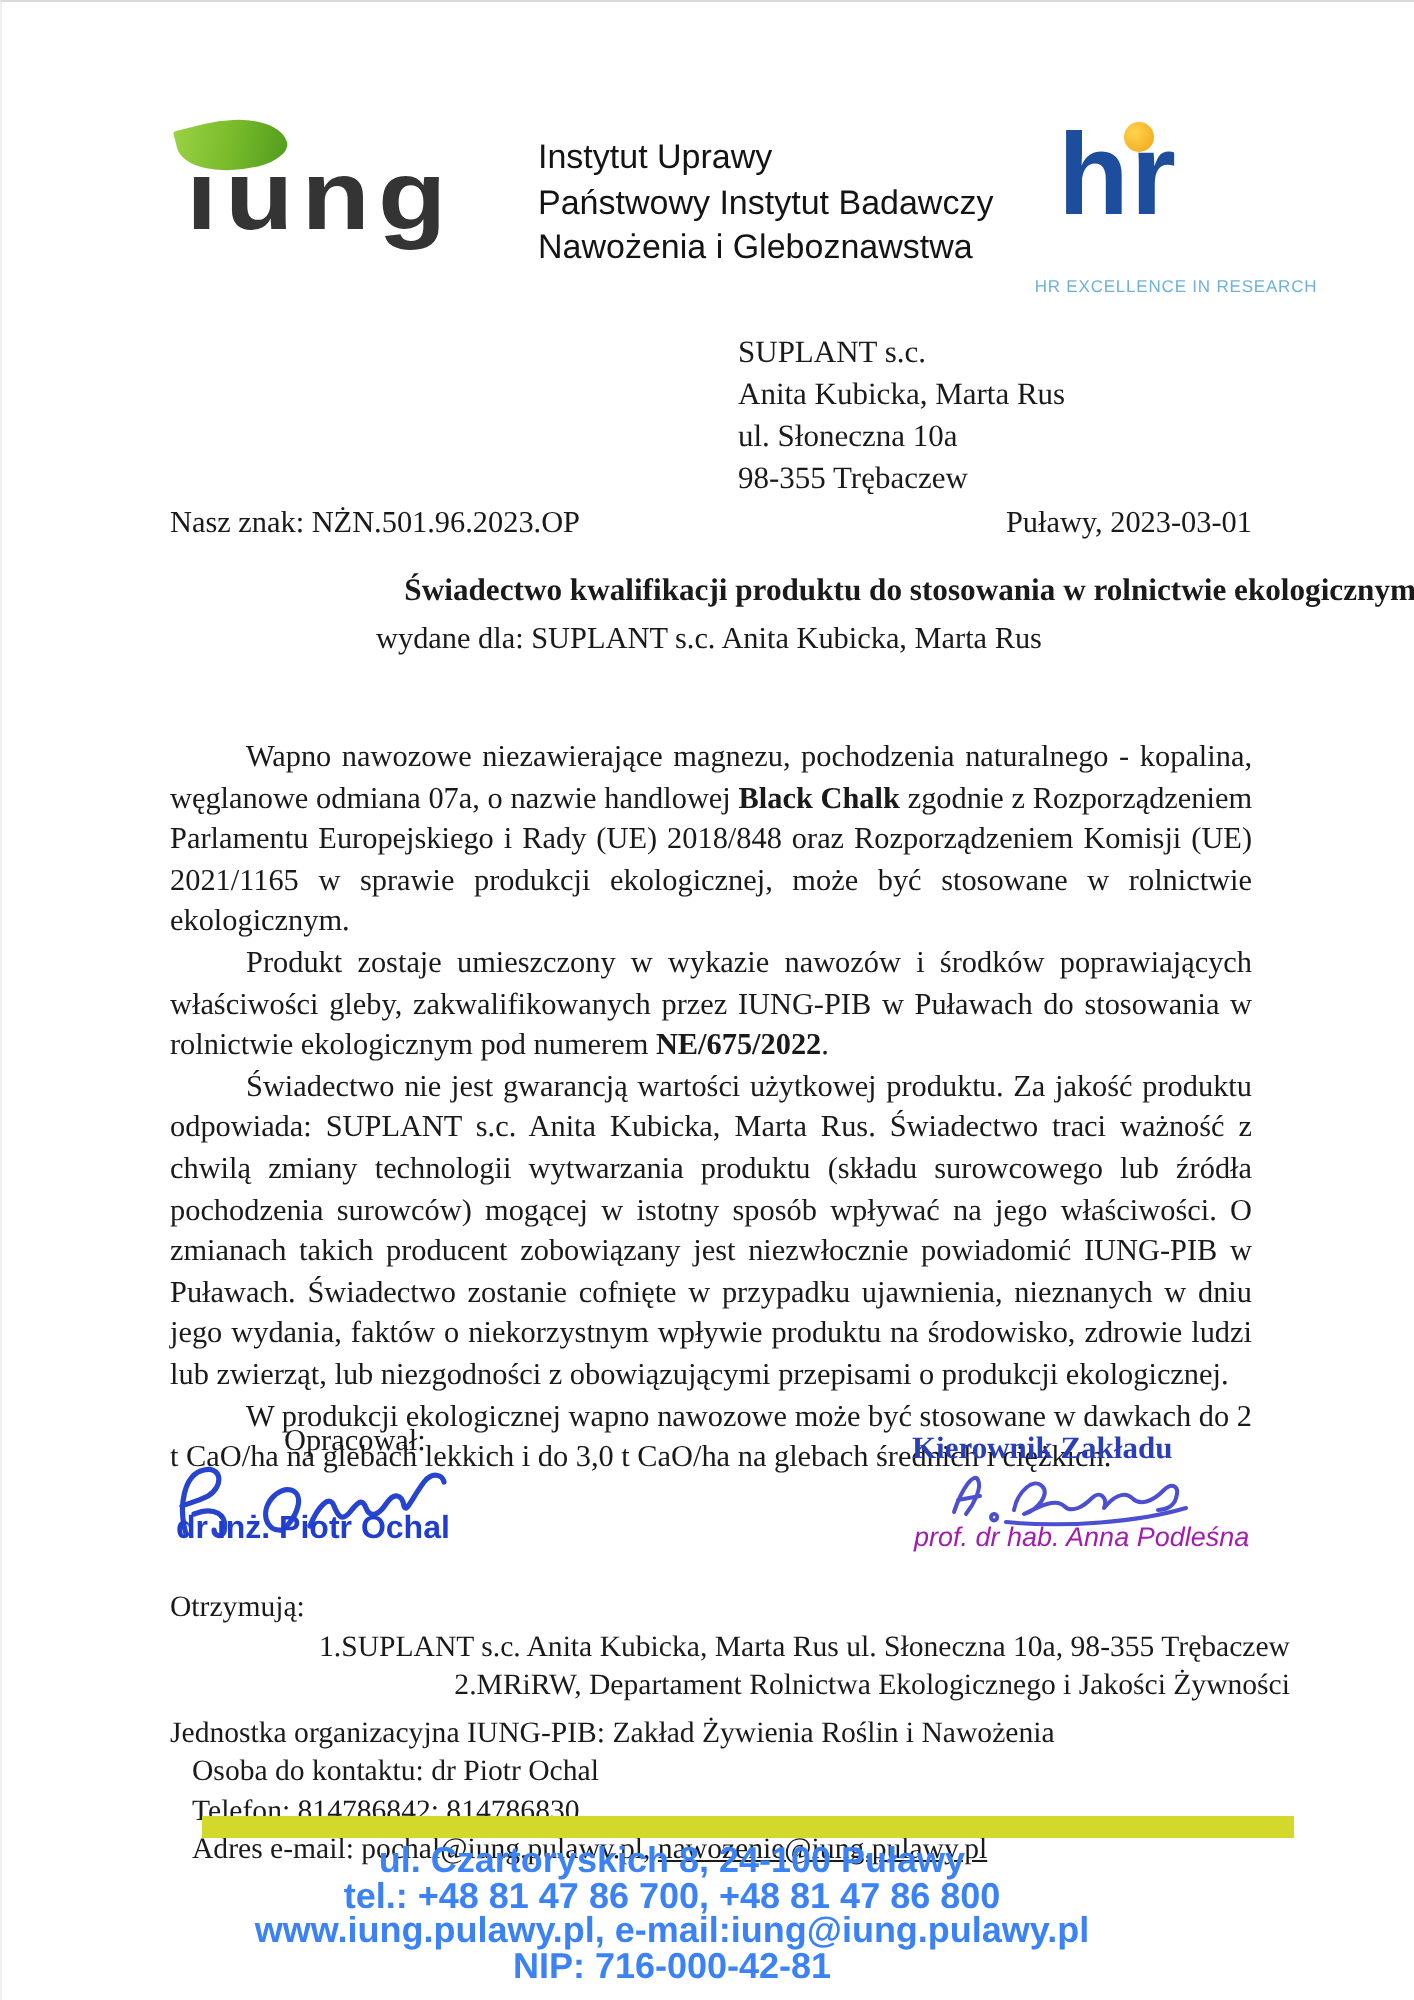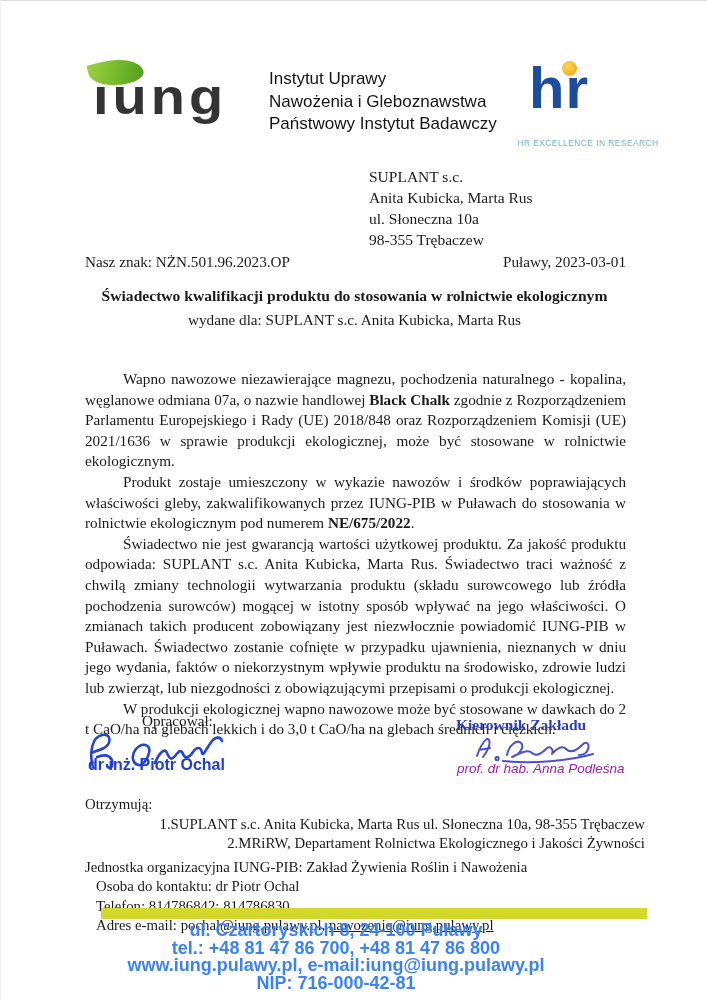--- a/index.html
+++ b/index.html
@@ -37,21 +37,21 @@
     position:absolute; left:-12px; top:85px; width:170px; text-align:center;
     font-family:"Liberation Sans", sans-serif; font-size:8.5px; letter-spacing:.4px; color:#6fb1d9;
     white-space:nowrap;
   }
   
   .recipient { position:absolute; left:368px; top:165px; font-size:15.5px; line-height:21px; }
   .ref-row   { position:absolute; left:84px; right:82px; top:252px; font-size:15.2px; }
   .ref-left  { float:left; }
   .ref-right { float:right; }
   
-  .doc-title { position:absolute; left:0; right:0; top:286px; text-align:center;
+  .doc-title { position:absolute; left:0; right:0; top:286px; text-align:right;
                font-weight:bold; font-size:15.6px; }
   .doc-subtitle { position:absolute; left:0; right:0; top:310px; text-align:center; font-size:15.2px; }
   
   .body-text { position:absolute; left:84px; width:541px; top:368px;
                font-size:15.2px; line-height:20.6px; text-align:justify; }
   .body-text p { margin:0; text-indent:38px; }
   .b { font-weight:bold; }
   
   .sig-left-label { position:absolute; left:141px; top:711px; font-size:15.2px; }
   .sig-left-svg   { position:absolute; left:84px; top:726px; }
@@ -84,22 +84,22 @@
 
 <div class="page">
 
   <div class="iung-logo">
     <div class="leaf"></div>
     <div class="iung-text">ıung</div>
   </div>
 
   <div class="inst-name">
     <div>Instytut Uprawy</div>
+    <div>Państwowy Instytut Badawczy</div>
     <div>Nawożenia i Gleboznawstwa</div>
-    <div>Państwowy Instytut Badawczy</div>
   </div>
 
   <div class="hr-logo">
     <div class="hr-letters">hr</div>
     <div class="hr-dot"></div>
     <div class="hr-caption">HR EXCELLENCE IN RESEARCH</div>
   </div>
 
   <div class="recipient">
     <div>SUPLANT s.c.</div>
@@ -110,21 +110,21 @@
 
   <div class="ref-row">
     <span class="ref-left">Nasz znak: NŻN.501.96.2023.OP</span>
     <span class="ref-right">Puławy, 2023-03-01</span>
   </div>
 
   <div class="doc-title">Świadectwo kwalifikacji produktu do stosowania w rolnictwie ekologicznym</div>
   <div class="doc-subtitle">wydane dla: SUPLANT s.c. Anita Kubicka, Marta Rus</div>
 
   <div class="body-text">
-    <p><span>Wapno nawozowe niezawierające magnezu, pochodzenia naturalnego - kopalina, węglanowe odmiana 07a, o nazwie handlowej </span><span class="b">Black Chalk</span><span> zgodnie z Rozporządzeniem Parlamentu Europejskiego i Rady (UE) 2018/848 oraz Rozporządzeniem Komisji (UE) 2021/1636 w sprawie produkcji ekologicznej, może być stosowane w rolnictwie ekologicznym.</span></p>
+    <p><span>Wapno nawozowe niezawierające magnezu, pochodzenia naturalnego - kopalina, węglanowe odmiana 07a, o nazwie handlowej </span><span class="b">Black Chalk</span><span> zgodnie z Rozporządzeniem Parlamentu Europejskiego i Rady (UE) 2018/848 oraz Rozporządzeniem Komisji (UE) 2021/1165 w sprawie produkcji ekologicznej, może być stosowane w rolnictwie ekologicznym.</span></p>
     <p><span>Produkt zostaje umieszczony w wykazie nawozów i środków poprawiających właściwości gleby, zakwalifikowanych przez IUNG-PIB w Puławach do stosowania w rolnictwie ekologicznym pod numerem </span><span class="b">NE/675/2022</span><span>.</span></p>
     <p>Świadectwo nie jest gwarancją wartości użytkowej produktu. Za jakość produktu odpowiada: SUPLANT s.c. Anita Kubicka, Marta Rus. Świadectwo traci ważność z chwilą zmiany technologii wytwarzania produktu (składu surowcowego lub źródła pochodzenia surowców) mogącej w istotny sposób wpływać na jego właściwości. O zmianach takich producent zobowiązany jest niezwłocznie powiadomić IUNG-PIB w Puławach. Świadectwo zostanie cofnięte w przypadku ujawnienia, nieznanych w dniu jego wydania, faktów o niekorzystnym wpływie produktu na środowisko, zdrowie ludzi lub zwierząt, lub niezgodności z obowiązującymi przepisami o produkcji ekologicznej.</p>
     <p>W produkcji ekologicznej wapno nawozowe może być stosowane w dawkach do 2 t CaO/ha na glebach lekkich i do 3,0 t CaO/ha na glebach średnich i ciężkich.</p>
   </div>
 
   <div class="sig-left-label">Opracował:</div>
   <svg class="sig-left-svg" width="150" height="46" viewBox="0 0 150 46">
     <path d="M8,40 C4,26 7,10 17,8 C26,6 27,16 19,21 C13,24 8,25 6,26 M12,30 C22,26 29,30 27,39 C26,42 22,41 22,38" stroke="#2644cf" stroke-width="2.6"></path>
     <path d="M56,38 C48,39 45,29 51,22 C57,15 66,17 64,26 C62,34 56,38 56,38" stroke="#2644cf" stroke-width="2.6"></path>
     <path d="M70,36 C74,26 80,20 82,26 C84,31 86,34 90,29 C94,24 96,22 98,27 C100,32 104,31 108,25 C112,19 116,20 117,26 C118,30 121,22 127,14 C131,9 136,10 137,14" stroke="#2644cf" stroke-width="2.6"></path>

